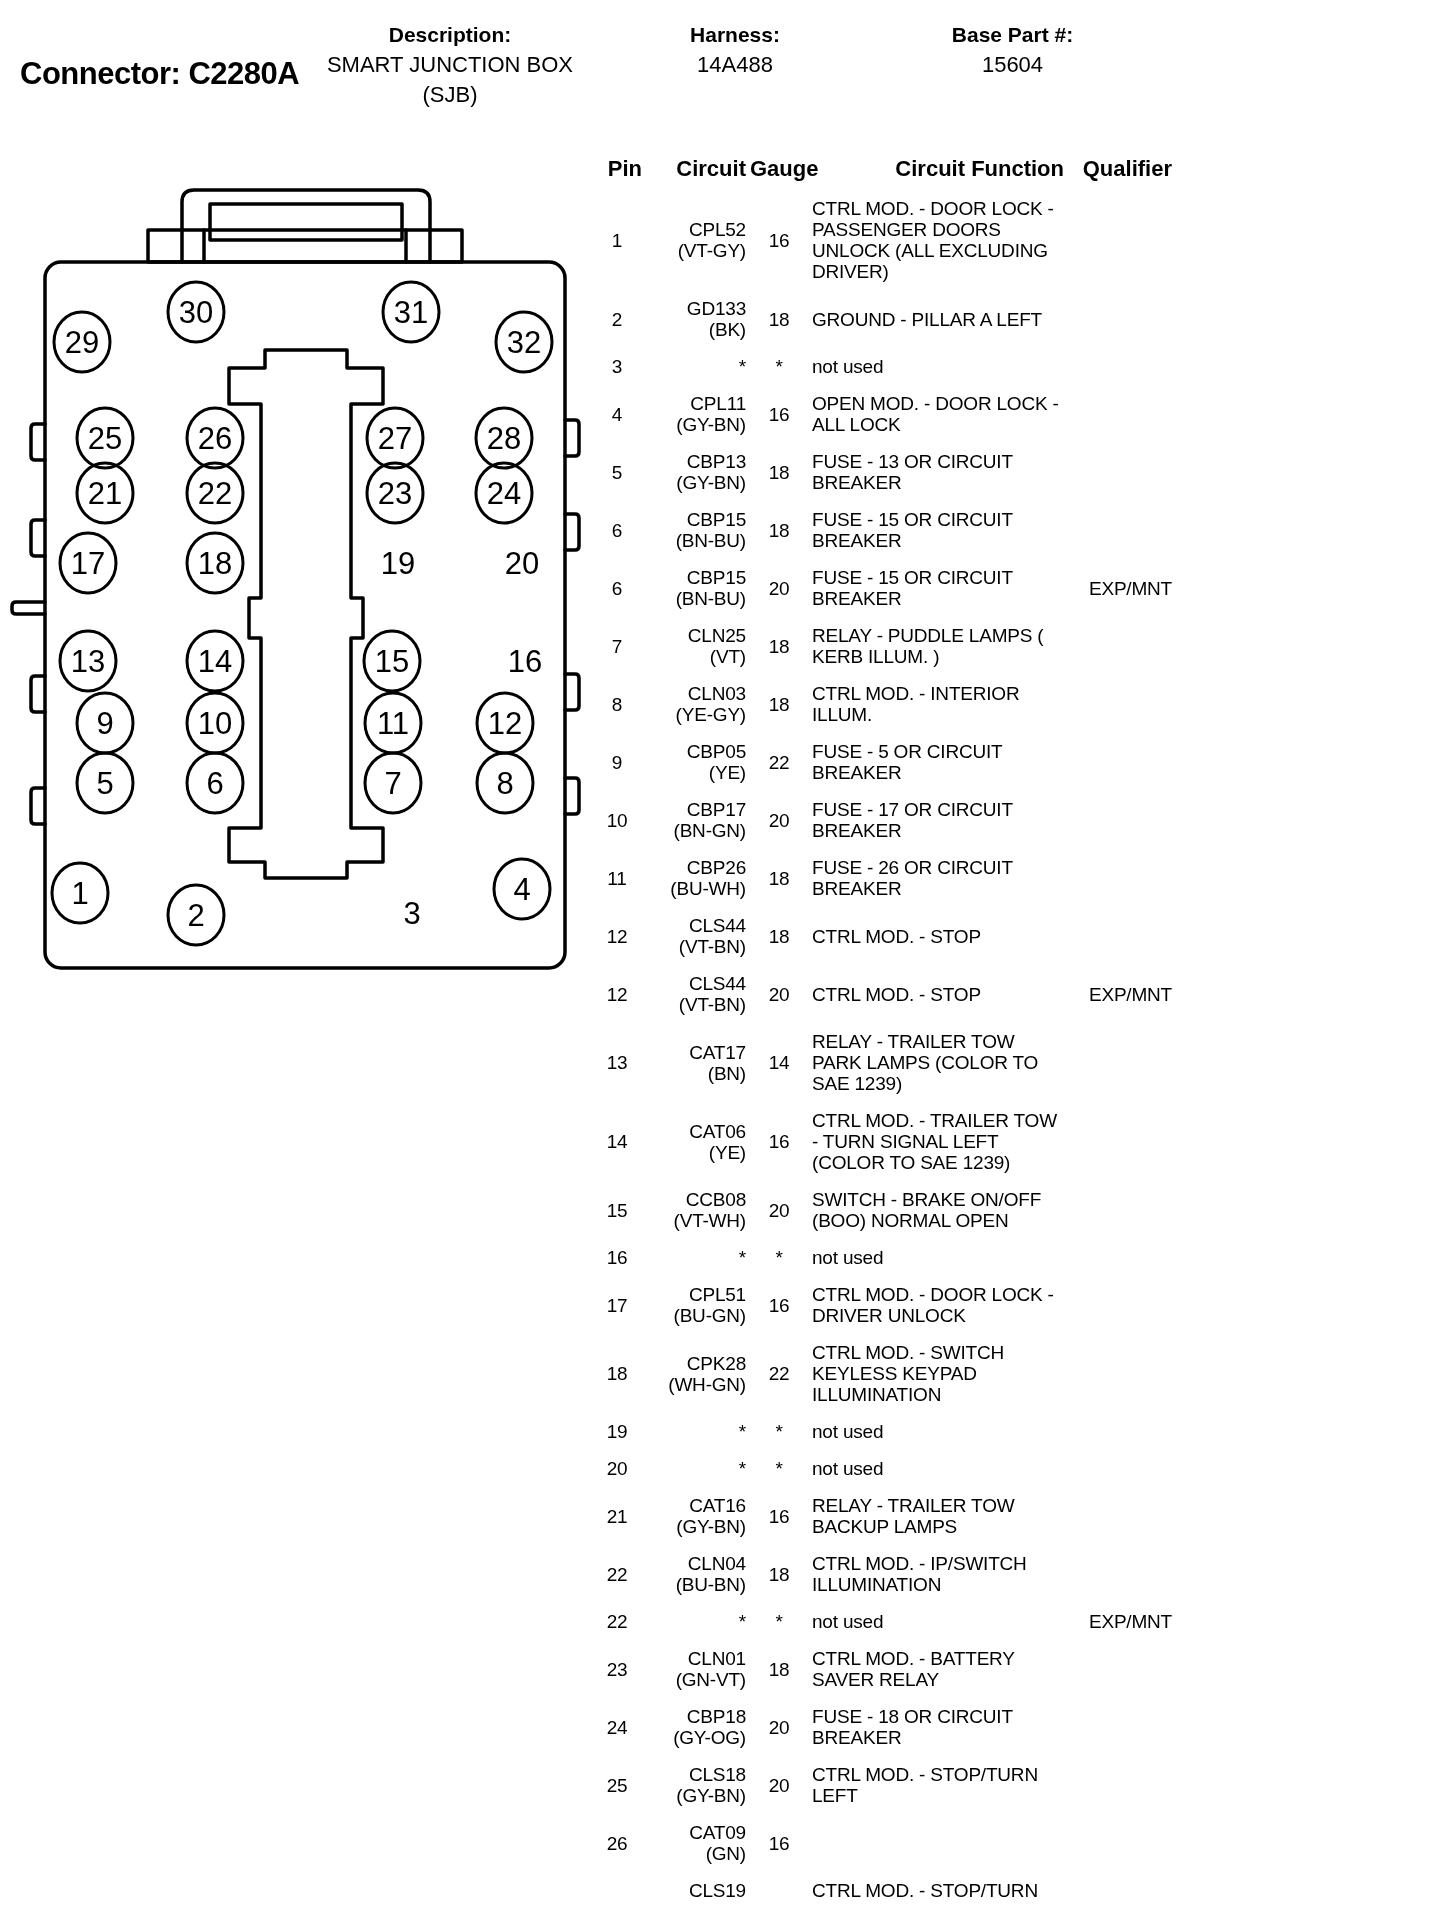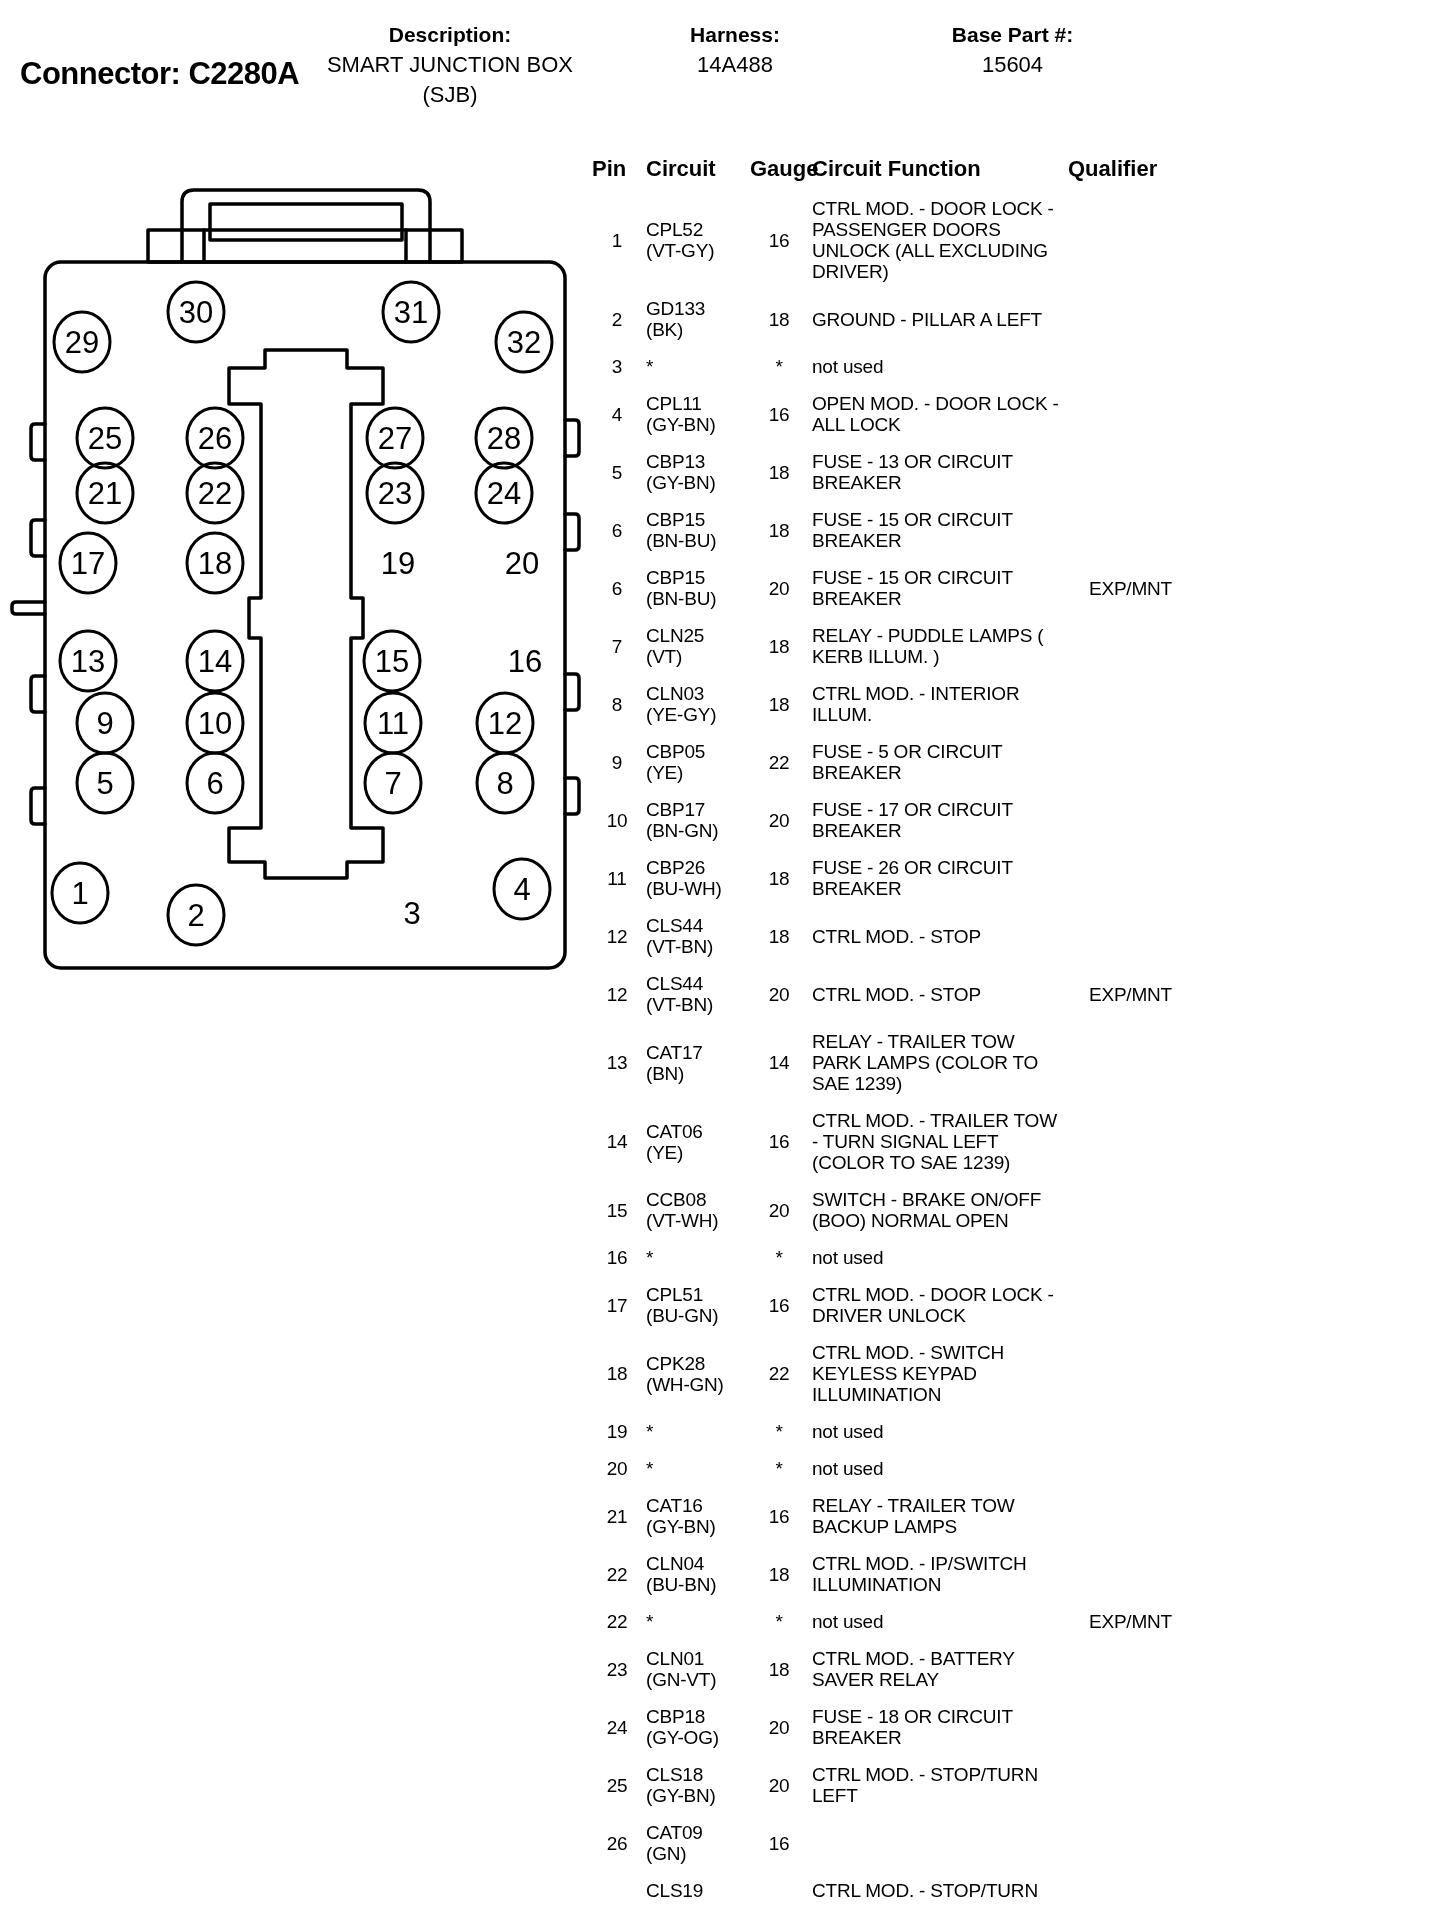--- a/index.html
+++ b/index.html
@@ -22,24 +22,24 @@
   .pin-num { font-family:"Liberation Sans",sans-serif; font-size:31px; text-anchor:middle; fill:#000; }
   
   #pinout-table { position:absolute; left:592px; top:156px; width:584px; }
   .thead, .trow {
     display:grid;
     grid-template-columns:50px 100px 58px 252px 104px;
     column-gap:4px;
     align-items:center;
   }
   .thead { font-weight:bold; font-size:22px; margin-bottom:8px; }
-  .thead > div { text-align:left; }
+  .thead > div { text-align:right; }
   .trow { font-size:19px; line-height:21px; padding:8px 0; letter-spacing:-0.2px; }
   .c-pin { text-align:center; }
-  .c-cir { text-align:left; }
+  .c-cir { text-align:right; }
   .c-ga  { text-align:center; }
   .c-fn  { text-align:left; }
   .c-q   { text-align:right; }
 </style>
 </head>
 <body>
 
 <div class="connector-label">Connector: C2280A</div>
 
 <div class="hdr-block" id="desc-block">

